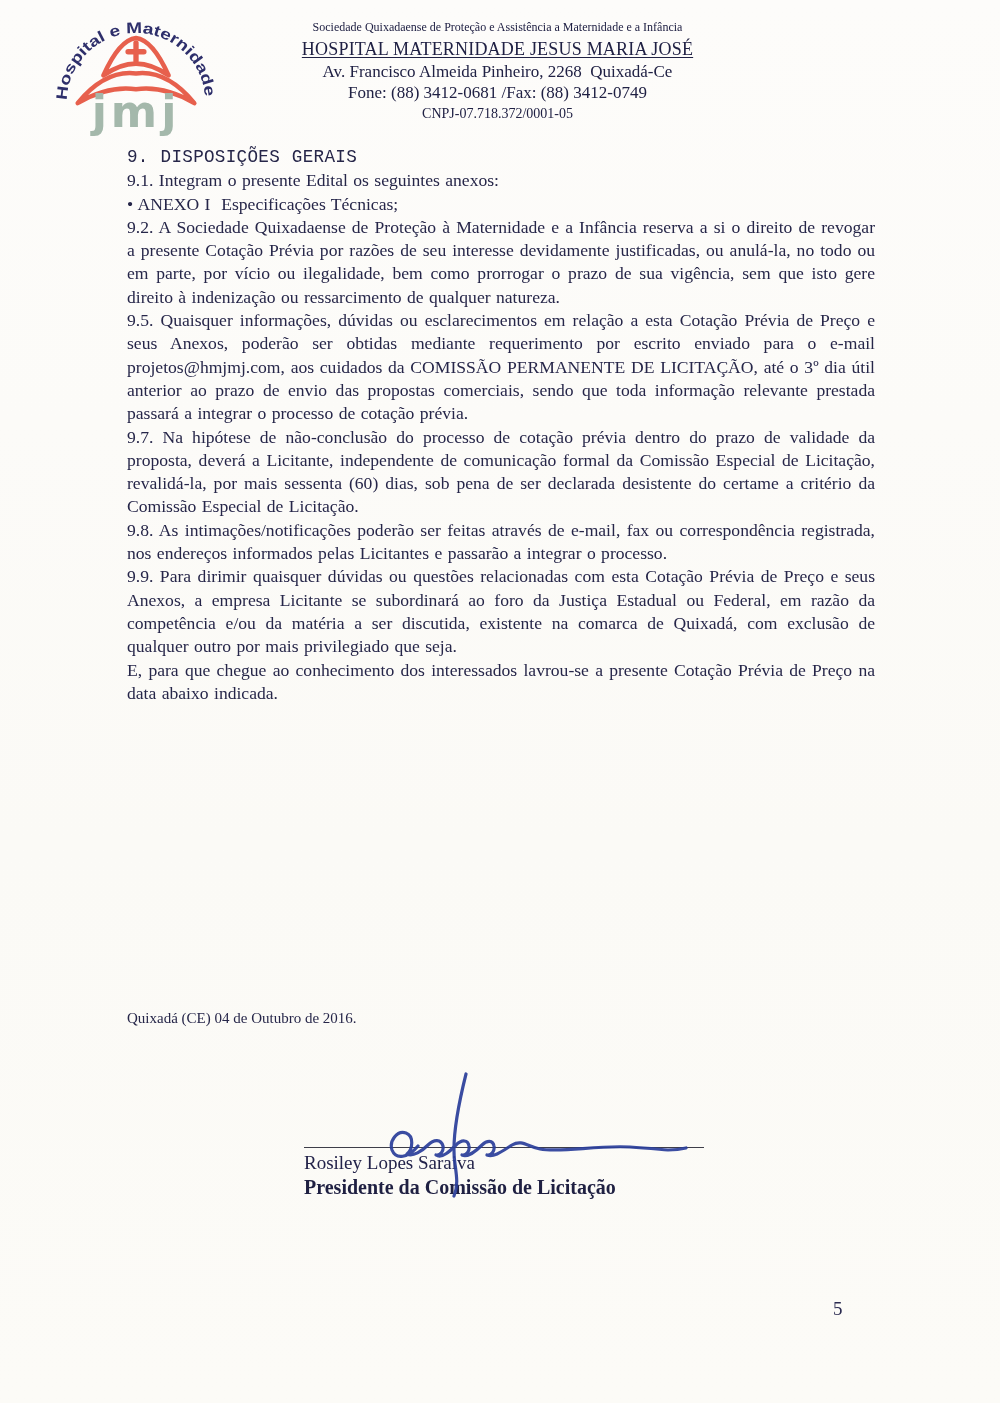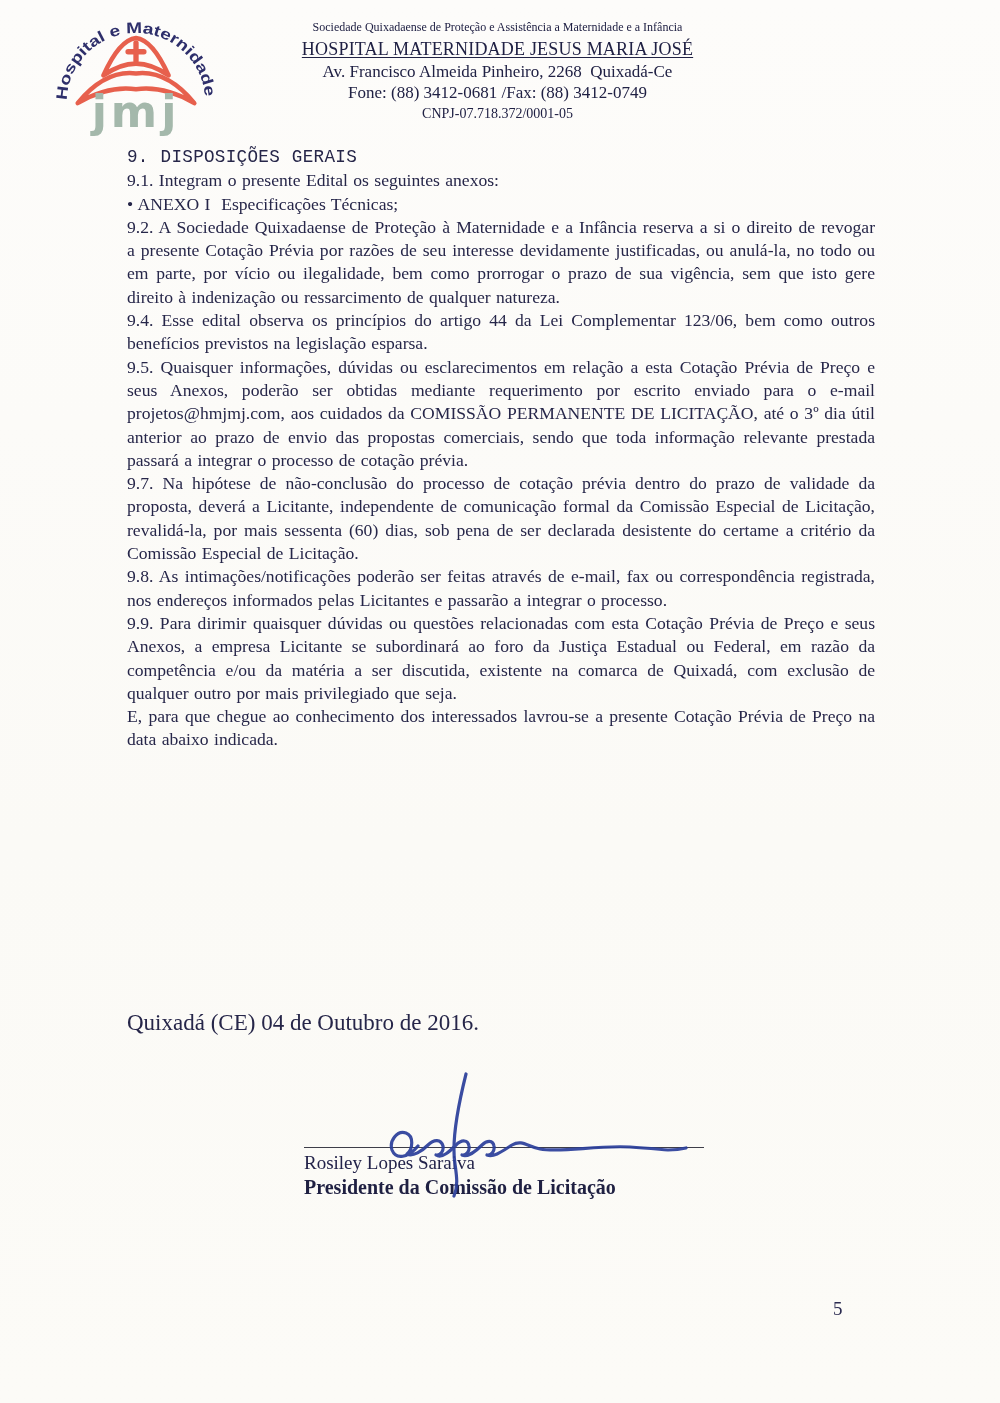--- a/index.html
+++ b/index.html
@@ -20,21 +20,21 @@
   .hosp-name{font-size:18px;font-weight:normal;line-height:23px;text-decoration:underline;text-underline-offset:2px;letter-spacing:.2px;}
   .addr-line,.phone-line{font-size:17px;line-height:21px;white-space:pre-wrap;}
   .cnpj-line{font-size:14px;line-height:21px;}
 
   
   .doc-body{position:absolute;left:127px;top:146px;width:748px;font-size:17.6px;line-height:23.3px;text-align:justify;word-spacing:1px;}
   .doc-body p{margin:0;}
   .doc-heading{text-align:left;letter-spacing:.3px;font-family:Liberation Mono, monospace;}
   .prewrap{white-space:pre-wrap;text-align:left;}
 
-  .date-line{position:absolute;left:127px;top:1010px;font-size:23px;}
+  .date-line{position:absolute;left:127px;top:1010px;font-size:15px;}
 
   
   .sig-svg{position:absolute;left:300px;top:1066px;width:400px;height:132px;overflow:visible;z-index:3;pointer-events:none;}
   .sig-block{position:absolute;left:304px;top:1147px;width:400px;text-align:left;}
   .sig-rule{border-top:1.6px solid #3e3e49;height:0;margin:0 0 4px 0;}
   .sig-name{font-size:19px;margin:0;color:#23234a;}
   .sig-title{font-size:20px;font-weight:bold;margin:2px 0 0 0;color:#1f2042;}
 
   .page-number{position:absolute;left:833px;top:1298px;font-size:19px;color:#2a2a50;}
 </style>
@@ -70,21 +70,20 @@
       <div class="phone-line">Fone: (88) 3412-0681 /Fax: (88) 3412-0749</div>
       <div class="cnpj-line">CNPJ-07.718.372/0001-05</div>
     </div>
   </header>
 
   <main class="doc-body">
     <p class="doc-heading">9. DISPOSIÇÕES GERAIS</p>
     <p>9.1. Integram o presente Edital os seguintes anexos:</p>
     <p class="prewrap">• ANEXO I  Especificações Técnicas;</p>
     <p>9.2. A Sociedade Quixadaense de Proteção à Maternidade e a Infância reserva a si o direito de revogar a presente Cotação Prévia por razões de seu interesse devidamente justificadas, ou anulá-la, no todo ou em parte, por vício ou ilegalidade, bem como prorrogar o prazo de sua vigência, sem que isto gere direito à indenização ou ressarcimento de qualquer natureza.</p>
-    <p>9.4. Esse edital observa os princípios do artigo 44 da Lei Complementar 123/06, bem como outros benefícios previstos na legislação esparsa.</p>
     <p>9.5. Quaisquer informações, dúvidas ou esclarecimentos em relação a esta Cotação Prévia de Preço e seus Anexos, poderão ser obtidas mediante requerimento por escrito enviado para o e-mail projetos@hmjmj.com, aos cuidados da COMISSÃO PERMANENTE DE LICITAÇÃO, até o 3º dia útil anterior ao prazo de envio das propostas comerciais, sendo que toda informação relevante prestada passará a integrar o processo de cotação prévia.</p>
     <p>9.7. Na hipótese de não-conclusão do processo de cotação prévia dentro do prazo de validade da proposta, deverá a Licitante, independente de comunicação formal da Comissão Especial de Licitação, revalidá-la, por mais sessenta (60) dias, sob pena de ser declarada desistente do certame a critério da Comissão Especial de Licitação.</p>
     <p>9.8. As intimações/notificações poderão ser feitas através de e-mail, fax ou correspondência registrada, nos endereços informados pelas Licitantes e passarão a integrar o processo.</p>
     <p>9.9. Para dirimir quaisquer dúvidas ou questões relacionadas com esta Cotação Prévia de Preço e seus Anexos, a empresa Licitante se subordinará ao foro da Justiça Estadual ou Federal, em razão da competência e/ou da matéria a ser discutida, existente na comarca de Quixadá, com exclusão de qualquer outro por mais privilegiado que seja.</p>
     <p>E, para que chegue ao conhecimento dos interessados lavrou-se a presente Cotação Prévia de Preço na data abaixo indicada.</p>
   </main>
 
   <div class="date-line">Quixadá (CE) 04 de Outubro de 2016.</div>
 
   <svg class="sig-svg" viewBox="0 0 400 132" aria-hidden="true">

